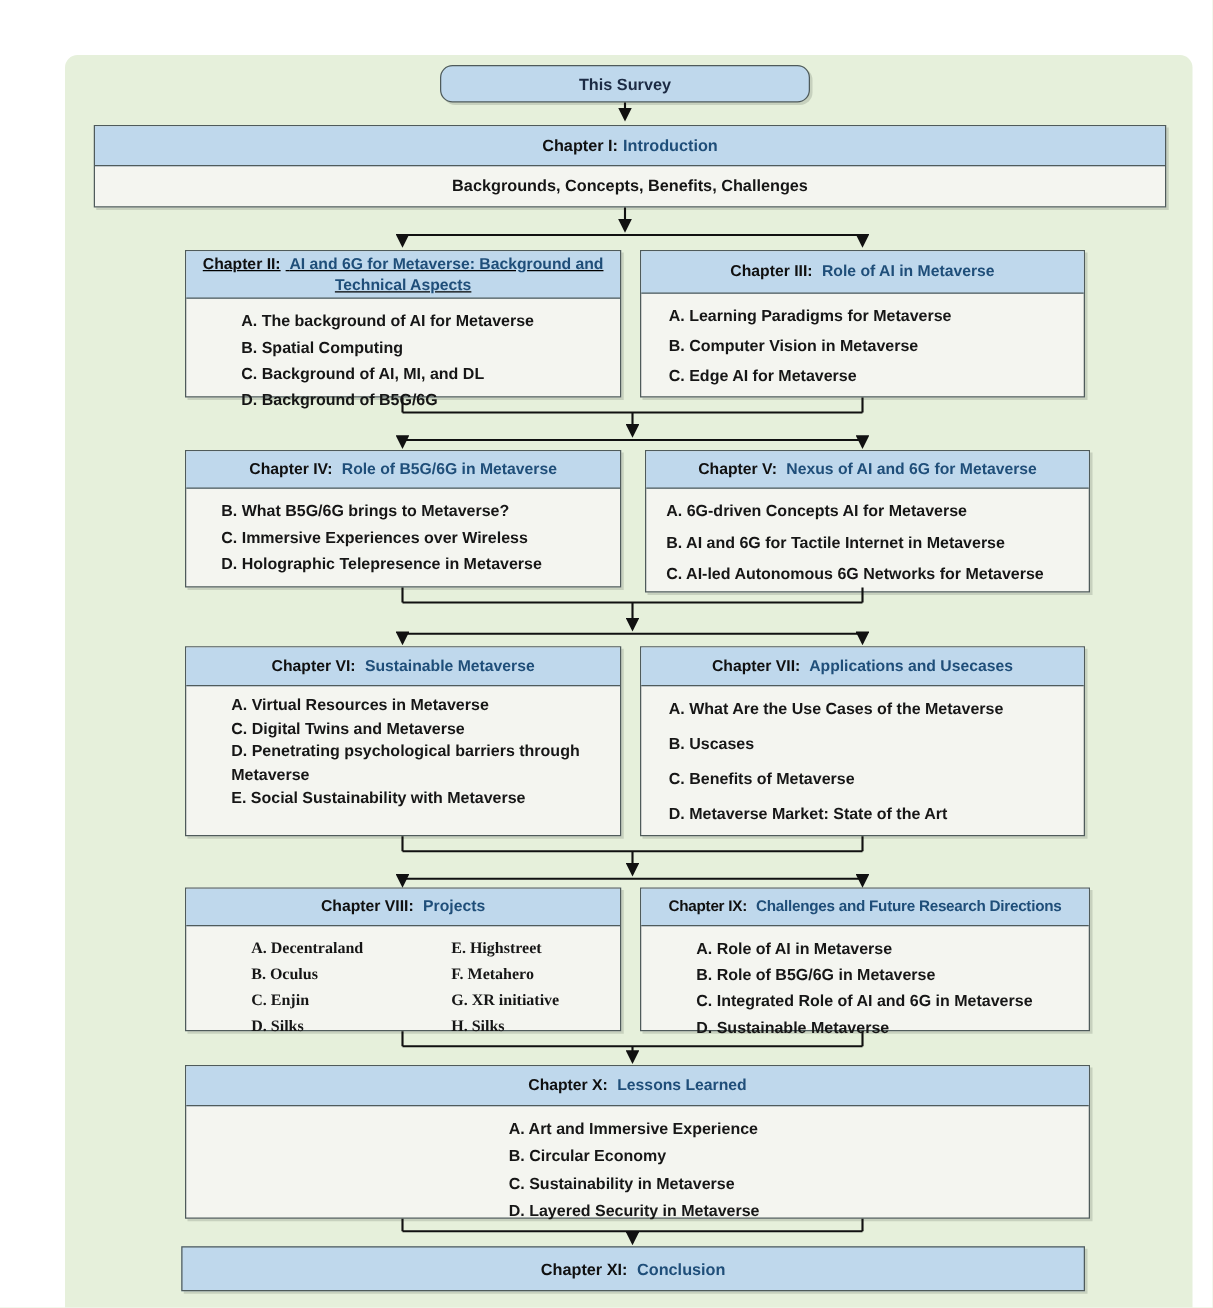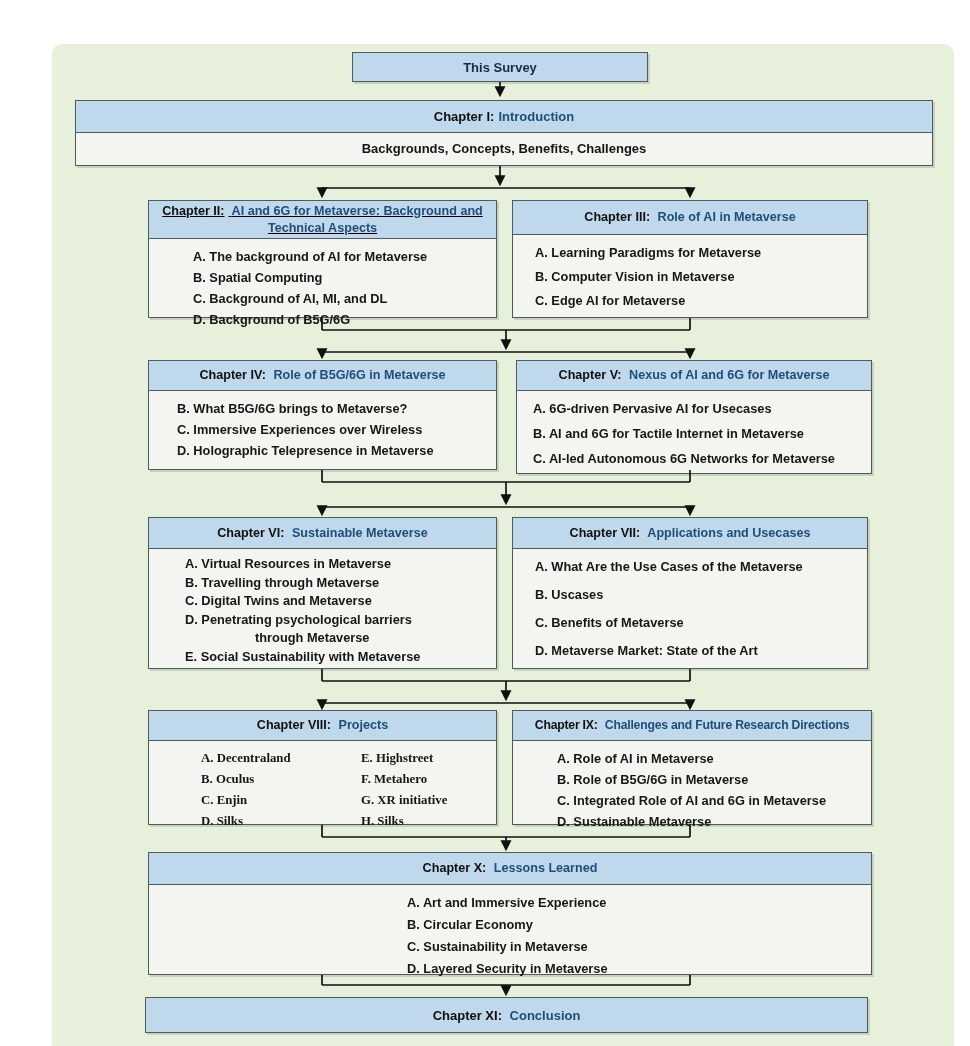--- a/index.html
+++ b/index.html
@@ -62,21 +62,21 @@
   #ch10 .bdy{padding-left:258px;} #ch10 .item{margin-bottom:3px;}
   svg.connectors{position:absolute;left:0;top:0;pointer-events:none;}
   line{stroke:#111;stroke-width:1.7;}
 </style>
 </head>
 <body>
 
 <div class="page">
   <div class="panel"></div>
 
-  <div class="box blue-solid" id="survey" style="left:352px;top:52px;width:296px;height:30px;">
+  <div class="box blue-solid" id="survey" style="left:352px;top:52px;width:296px;height:30px;border-radius:10px;">
     <span>This Survey</span>
   </div>
 
   <div class="box" id="ch1" style="left:75px;top:100px;width:858px;height:66px;">
     <div class="hdr" style="height:32px;font-size:13px;">
       <span class="pfx">Chapter I:</span>
       <span class="ttl">Introduction</span>
     </div>
     <div class="center-body" style="height:31px;">Backgrounds, Concepts, Benefits, Challenges</div>
   </div>
@@ -125,36 +125,35 @@
   </div>
 
   <div class="box" id="ch5" style="left:516px;top:360px;width:356px;height:114px;">
     <div class="hdr" style="height:30px;">
       <div>
         <span class="pfx">Chapter V:</span>
         <span class="ttl">Nexus of AI and 6G for Metaverse</span>
       </div>
     </div>
     <div class="bdy items">
-        <div class="item">A. 6G-driven Pervasive AI for Usecases</div>
+        <div class="item">A. 6G-driven Concepts AI for Metaverse</div>
         <div class="item">B. AI and 6G for Tactile Internet in Metaverse</div>
         <div class="item">C. AI-led Autonomous 6G Networks for Metaverse</div>
       </div>
   </div>
 
   <div class="box" id="ch6" style="left:148px;top:517px;width:349px;height:152px;">
     <div class="hdr" style="height:31px;">
       <div>
         <span class="pfx">Chapter VI:</span>
         <span class="ttl">Sustainable Metaverse</span>
       </div>
     </div>
     <div class="bdy items">
         <div class="item">A. Virtual Resources in Metaverse</div>
-        <div class="item">B. Travelling through Metaverse</div>
         <div class="item">C. Digital Twins and Metaverse</div>
         <div class="item">D. Penetrating psychological barriers through Metaverse</div>
         <div class="item">E. Social Sustainability with Metaverse</div>
       </div>
   </div>
 
   <div class="box" id="ch7" style="left:512px;top:517px;width:356px;height:152px;">
     <div class="hdr" style="height:31px;">
       <div>
         <span class="pfx">Chapter VII:</span>

